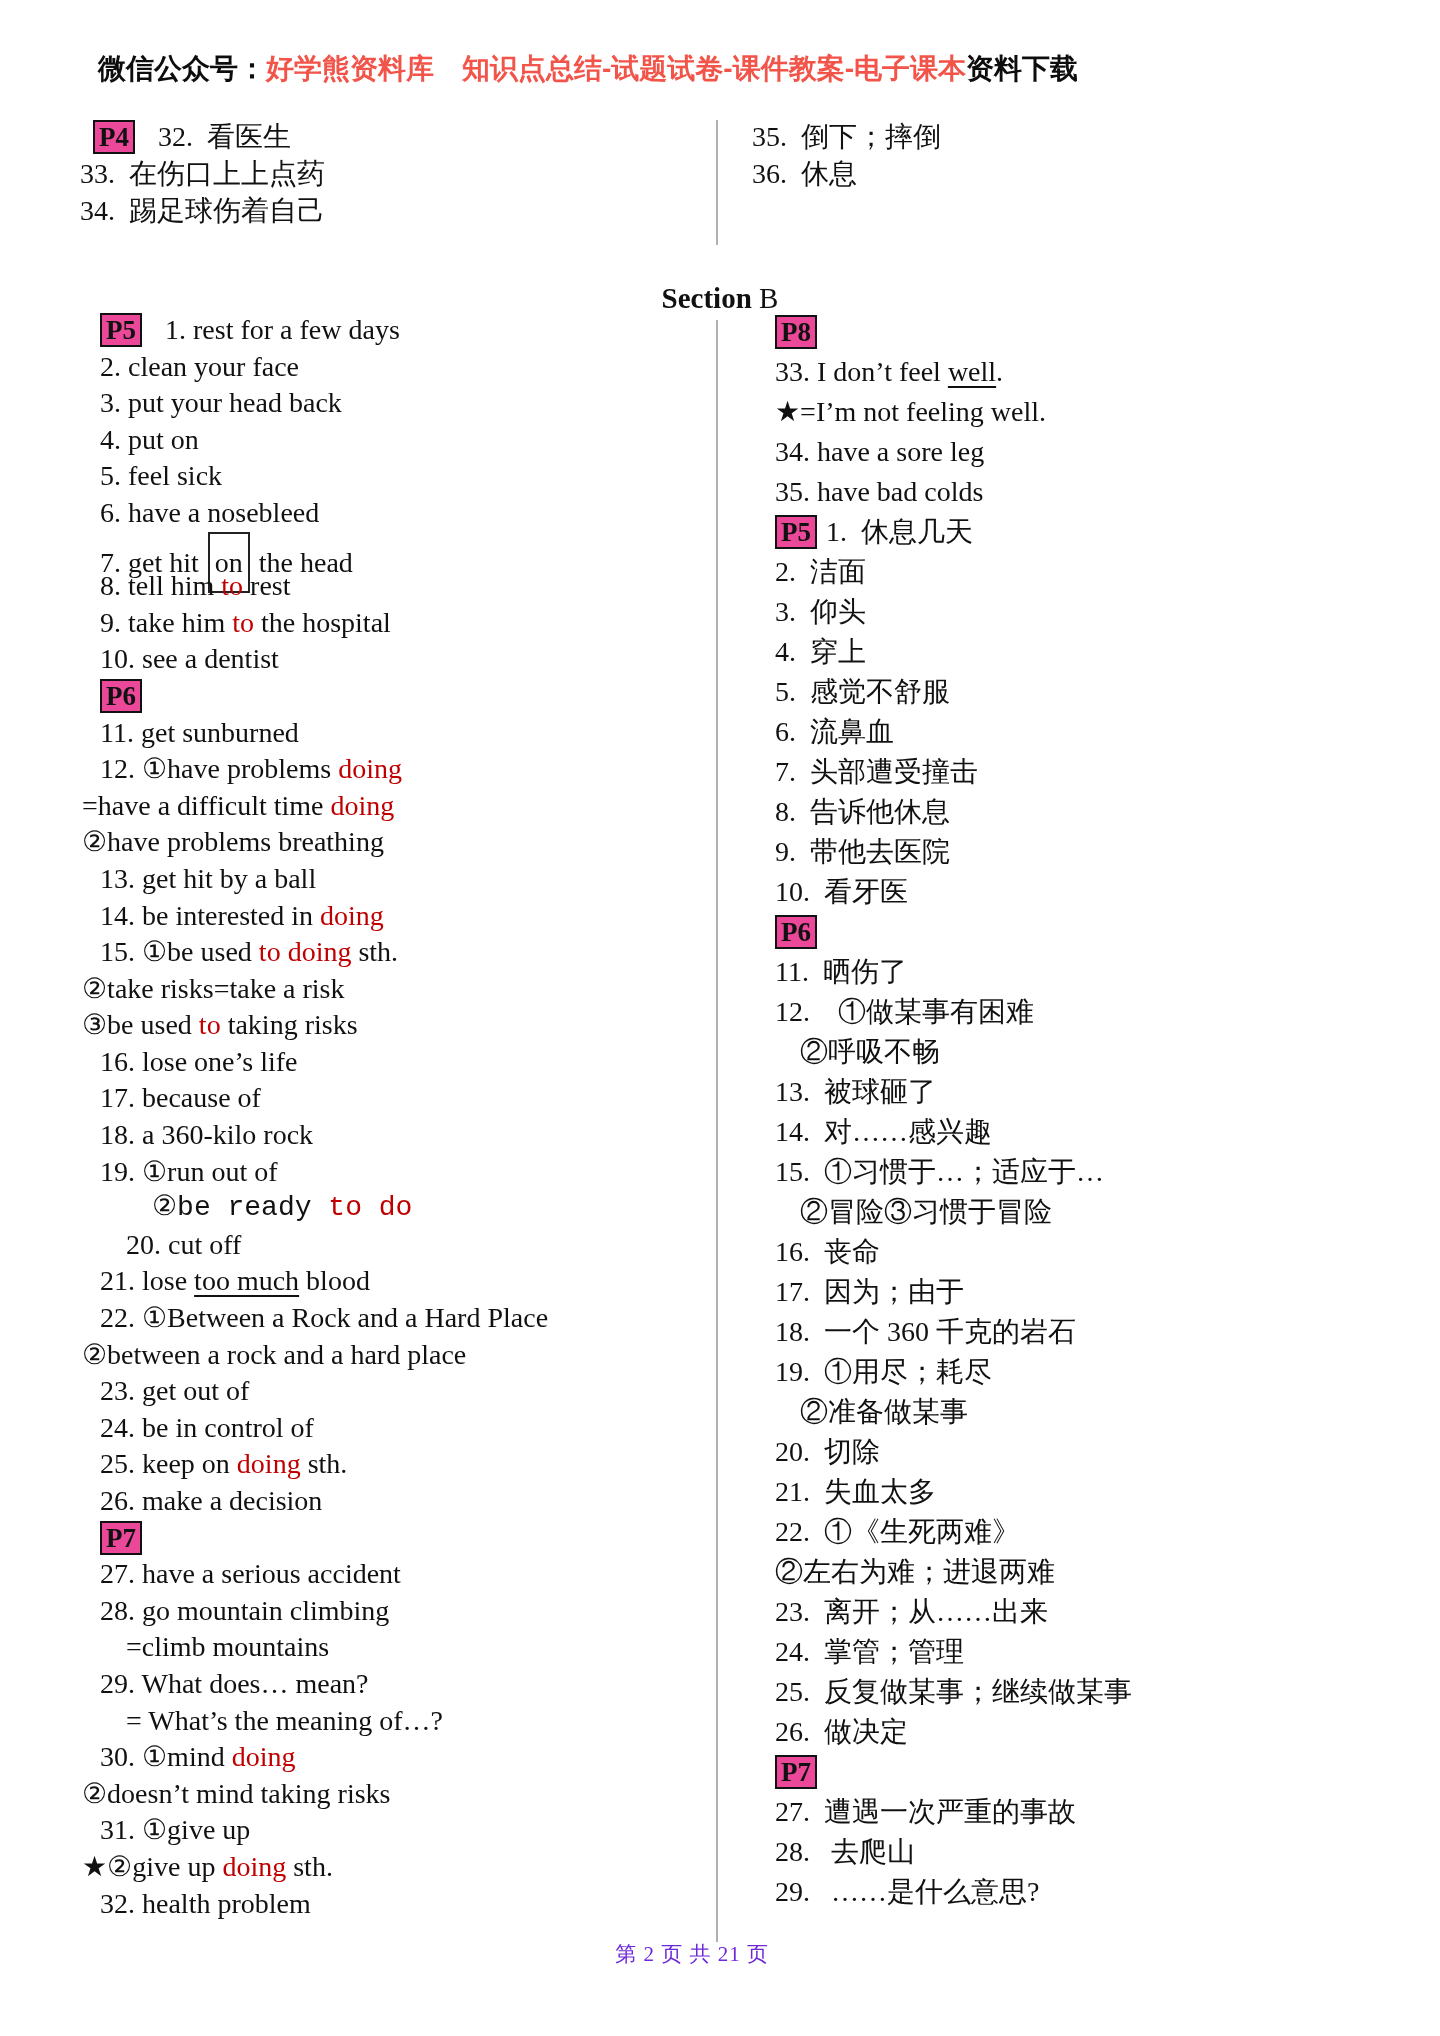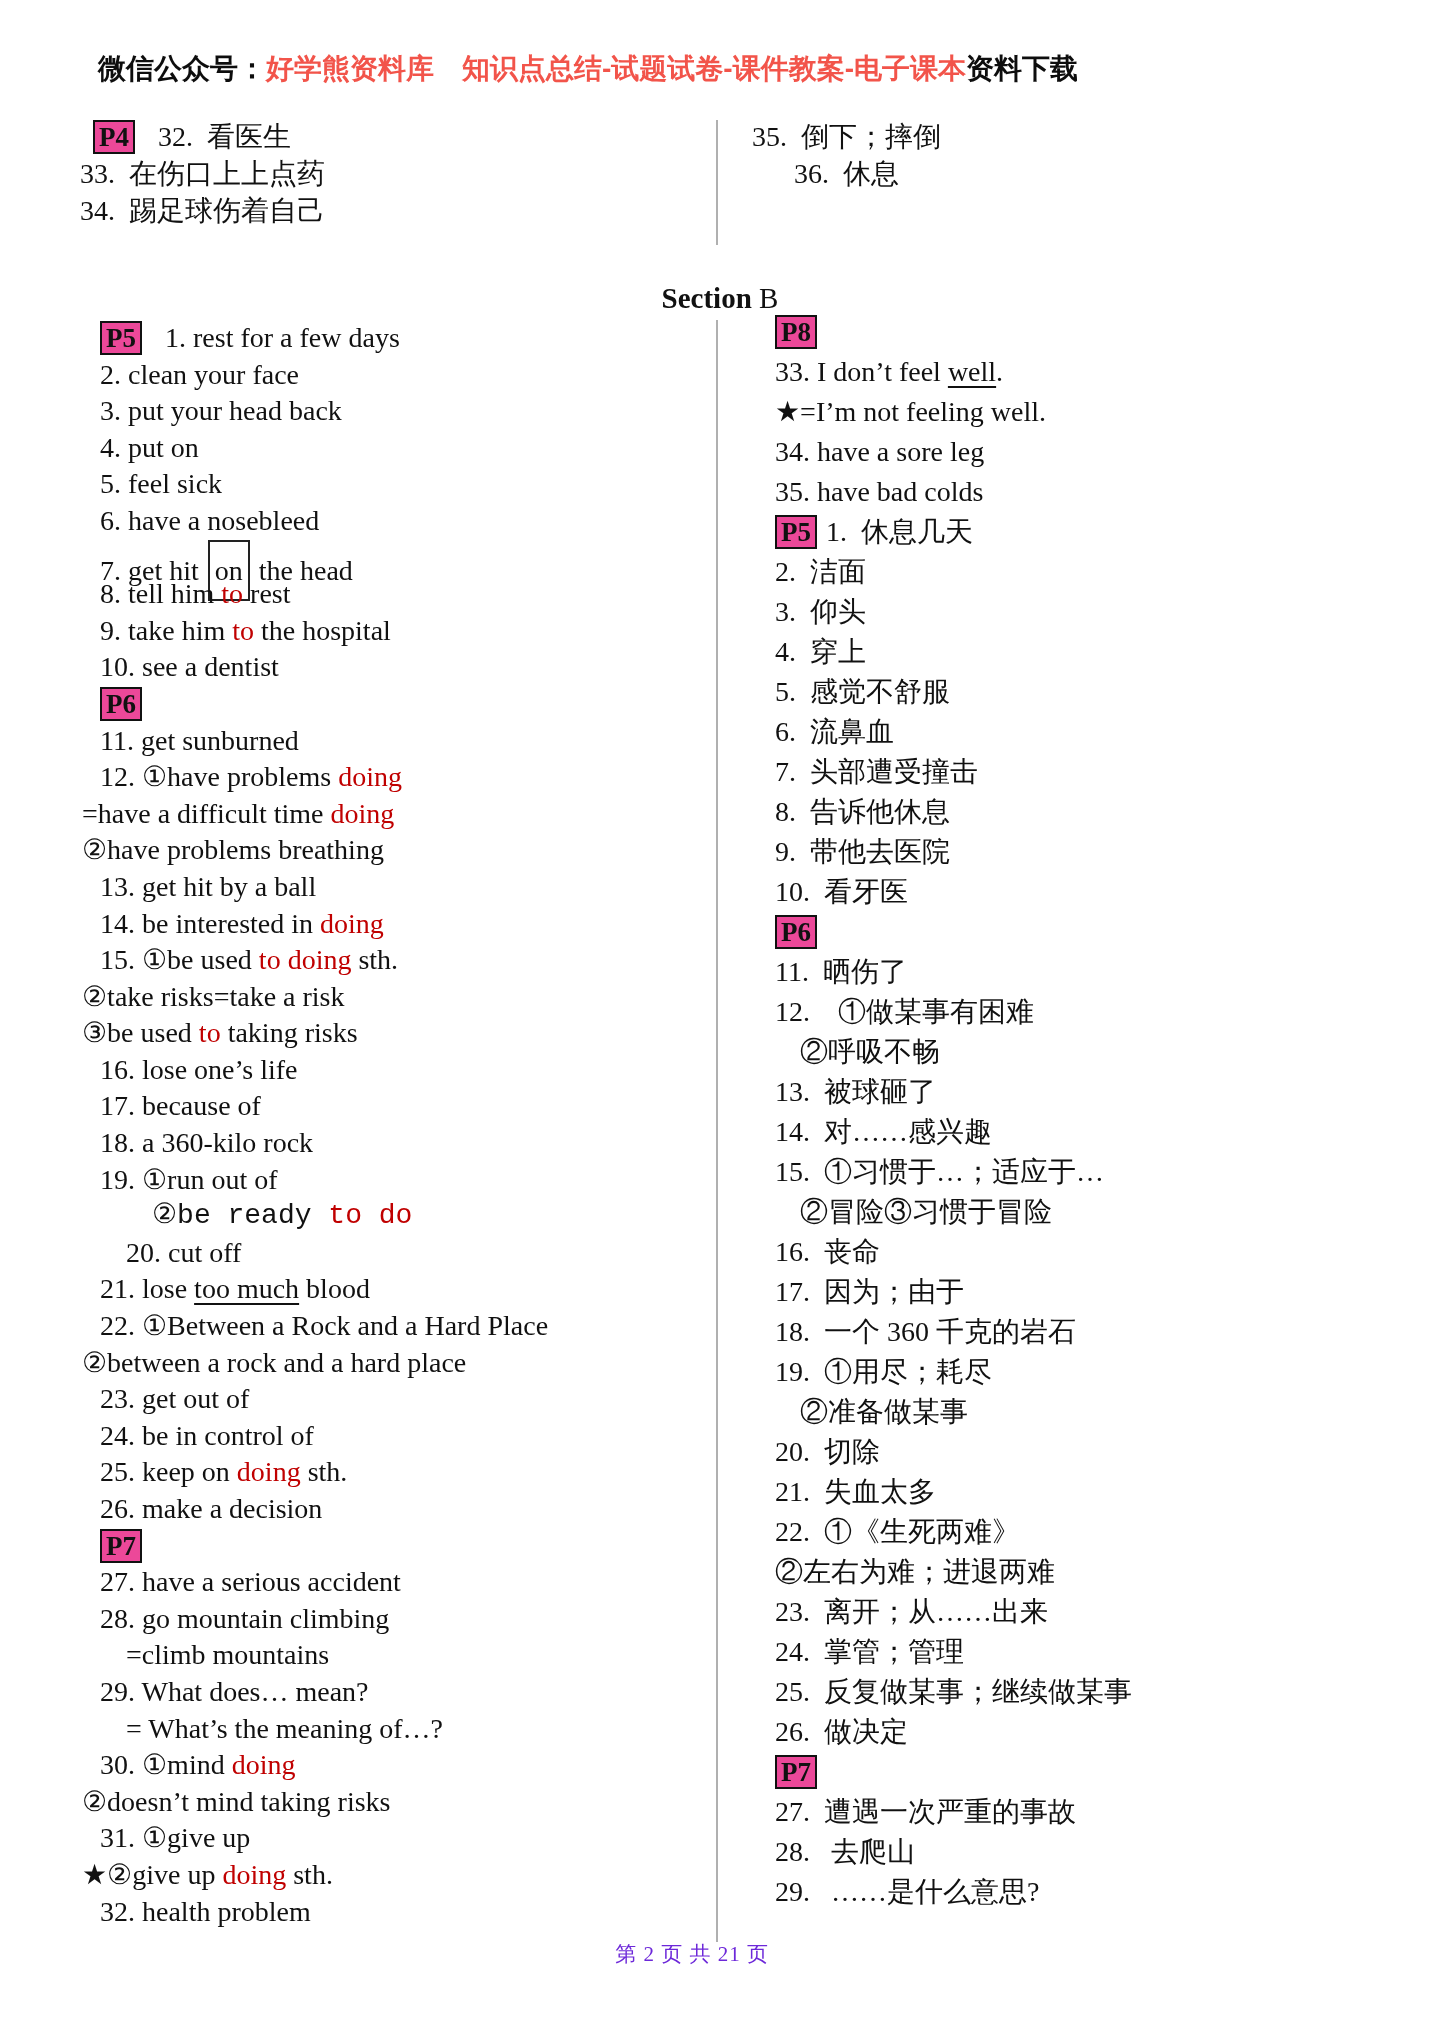--- a/index.html
+++ b/index.html
@@ -18,28 +18,28 @@
   .line{white-space:nowrap;font-size:28px;}
   .red{color:var(--accent-red,#c00000);}
   .ul{text-decoration:underline;text-underline-offset:5px;text-decoration-thickness:2px;}
   .boxed{display:inline-block;border:2px solid #222;padding:14px 5px;line-height:1.05;margin:0 2px;}
   .badge{
     display:inline-block;border:2px solid #111;font-weight:bold;
     padding:0 4px;line-height:1.12;margin-right:9px;font-size:27px;background:#ec4899;
   }
   
   .top-left{position:absolute;left:80px;top:118px;}
-  .top-right{position:absolute;left:752px;top:118px;text-align:center;}
+  .top-right{position:absolute;left:752px;top:118px;}
   .top-left .line,.top-right .line{height:37px;line-height:37px;}
   .top-left .ind1{padding-left:13px;}
   
   .sec-title{position:absolute;top:282px;left:0;width:1440px;text-align:center;font-size:29px;}
   .sec-title .b{font-weight:bold;}
   
-  .main-left{position:absolute;left:82px;top:312px;width:620px;margin-top:8px;}
+  .main-left{position:absolute;left:82px;top:312px;width:620px;}
   .main-left .line{height:36.6px;line-height:36.6px;}
   .main-left .ind1{padding-left:18px;}
   .main-left .ind2{padding-left:44px;}
   .main-left .ind3{padding-left:70px;font-family:Liberation Mono, monospace;}
   .main-right{position:absolute;left:745px;top:312px;width:440px;}
   .main-right .line{height:40px;line-height:40px;padding-left:30px;}
   .main-right .ind2{padding-left:55px;}
   
   .divider{position:absolute;width:2px;background:var(--divider-gray,#b0b0b0);}
   .divider-top{left:716px;top:120px;height:125px;}

